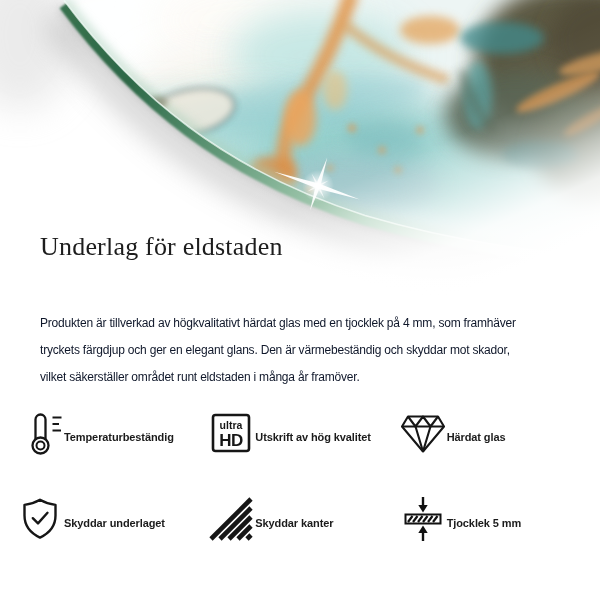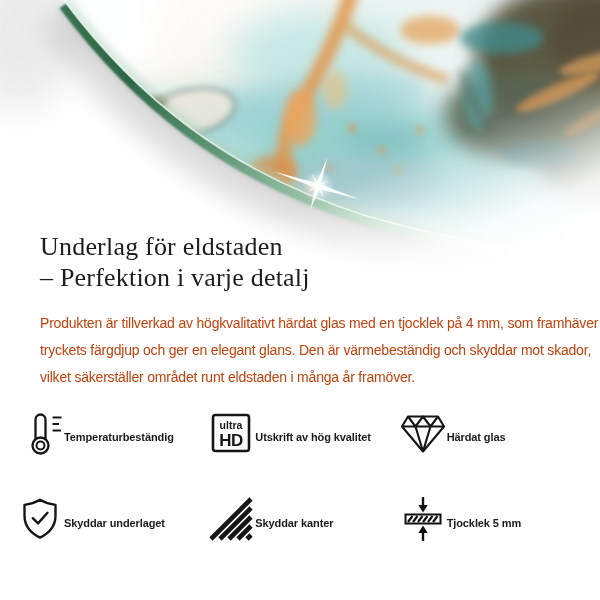--- a/index.html
+++ b/index.html
@@ -8,22 +8,22 @@
   .page{position:relative;width:600px;height:600px;background:#ffffff;}
 
   .hero{position:absolute;top:0;left:0;width:600px;height:300px;pointer-events:none;}
   .hero svg{display:block;}
 
   .title{position:absolute;left:40px;top:231px;margin:0;
          font-family:"Liberation Serif",serif;font-weight:400;
          font-size:26px;line-height:31px;letter-spacing:0.2px;color:#1d1d1d;}
   .title span{display:block;}
 
-  .desc{position:absolute;left:40px;top:310px;margin:0;color:#c2410c;
-        font-size:14px;line-height:27px;letter-spacing:-0.2px;}
+  .desc{position:absolute;left:40px;top:310px;margin:0;color:#0f172a;
+        font-size:12px;line-height:27px;letter-spacing:-0.2px;}
   .desc span{display:block;white-space:nowrap;}
 
   .features{position:absolute;left:16px;top:398px;width:574px;
             display:grid;grid-template-columns:1fr 1fr 1fr;row-gap:16px;}
   .feature{display:flex;flex-direction:row;align-items:center;height:70px;}
   .ficon{width:48px;height:48px;flex:0 0 48px;}
   .flabel{margin-top:7px;font-size:11px;letter-spacing:-0.1px;color:#1b1b1b;
           white-space:nowrap;font-weight:bold;}
 </style>
 </head>
@@ -147,21 +147,20 @@
           <polygon points="-14,0 0,-1.4 14,0 0,1.4" fill="#ffffff"></polygon>
           <polygon points="0,-12 1.4,0 0,12 -1.4,0" fill="#ffffff"></polygon>
         </g>
         <circle r="2.4" fill="#ffffff"></circle>
       </g>
     </svg>
   </div>
 
   <h1 class="title">
     <span>Underlag för eldstaden</span>
-    <span>– Perfektion i varje detalj</span>
   </h1>
 
   <p class="desc">
     <span>Produkten är tillverkad av högkvalitativt härdat glas med en tjocklek på 4 mm, som framhäver</span>
     <span>tryckets färgdjup och ger en elegant glans. Den är värmebeständig och skyddar mot skador,</span>
     <span>vilket säkerställer området runt eldstaden i många år framöver.</span>
   </p>
 
   <div class="features">
 

